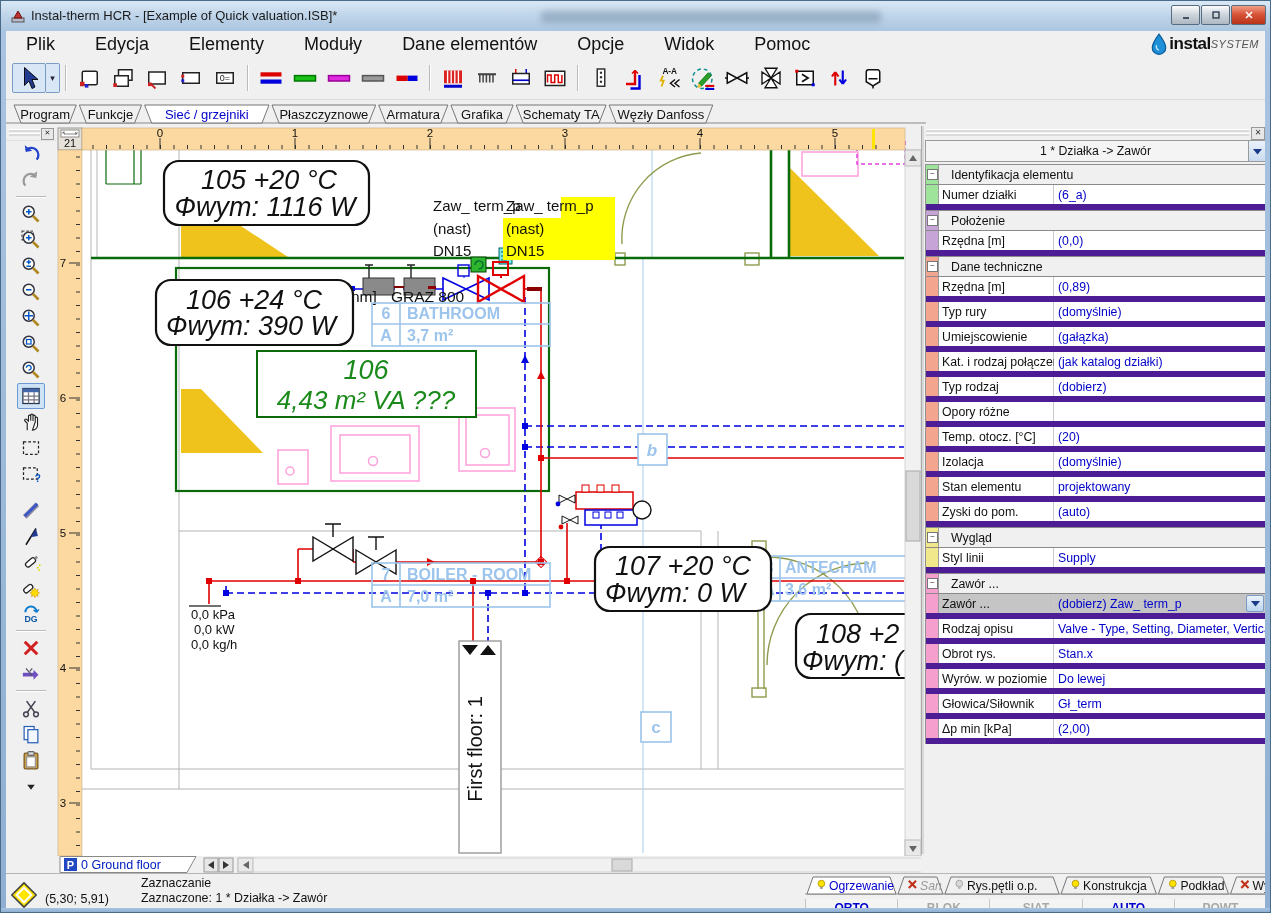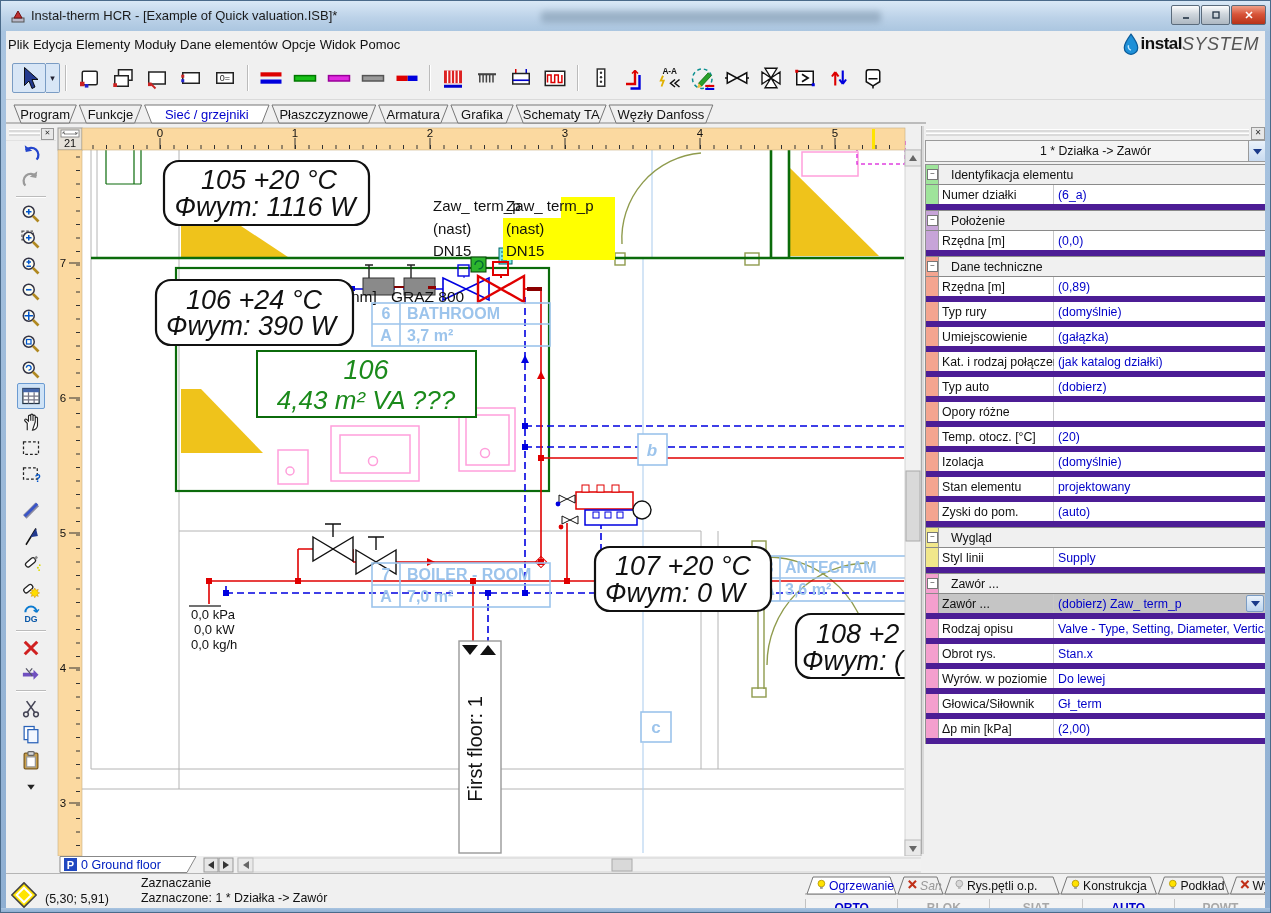--- a/index.html
+++ b/index.html
@@ -19,24 +19,24 @@
   .redact{position:absolute;left:540px;top:10px;width:340px;height:12px;background:#7d95ab;
     opacity:.55;filter:blur(3px);border-radius:3px;}
   .winbtns{position:absolute;right:4px;top:4px;display:flex;gap:1px;}
   .wbtn{width:27px;height:18px;border:1px solid #5A6B7C;border-radius:2px;
     background:linear-gradient(#FDFDFD,#CFD6DD 45%,#AEB8C2);display:flex;align-items:center;justify-content:center;}
   .wbtn.close{width:33px;background:linear-gradient(#F0A088,#D8553A 45%,#B83218);}
 
   
   .menubar{position:absolute;left:5px;top:30px;right:5px;height:26px;background:#F0F0F0;
     display:flex;align-items:center;border-bottom:1px solid #D8D8D8;}
-  .mitem{padding:4px 2px;font-size:13px;}
+  .mitem{padding:4px 20px;font-size:18px;}
   .brand{position:absolute;right:6px;top:2px;display:flex;align-items:center;}
   .brand .b1{font-size:17px;font-weight:bold;color:#111;letter-spacing:-.5px;text-align:center;}
-  .brand .b2{font-size:18px;font-style:italic;color:#555;letter-spacing:.5px;}
+  .brand .b2{font-size:11px;font-style:italic;color:#555;letter-spacing:.5px;}
 
   
   .toolbar{position:absolute;left:5px;top:56px;right:5px;height:42px;background:#F0F0F0;
     display:flex;align-items:center;padding-left:6px;border-bottom:1px solid #DADADA;}
   .tbtn{width:32px;height:28px;display:flex;align-items:center;justify-content:center;border:1px solid transparent;}
   .tbtn.sel{border:1px solid #7A9CC4;background:#D8E6F6;border-radius:2px;}
   .tdrop{width:13px;height:28px;display:flex;align-items:center;justify-content:center;border:1px solid #7A9CC4;border-left:none;background:#D8E6F6;border-radius:0 2px 2px 0;font-size:9px;color:#223;}
   .tsep{width:1px;height:26px;background:#BBB;border-right:1px solid #FFF;margin:0 5px;}
 
   
@@ -1007,21 +1007,21 @@
         </div>
         <div class="prow">
           <div class="pstrip light" style="background: rgb(244, 165, 144);"></div>
           <div class="plabel">Kat. i rodzaj połączeń</div>
           <div class="pvalue">
             <span>(jak katalog działki)</span>
           </div>
         </div>
         <div class="prow">
           <div class="pstrip light" style="background: rgb(244, 165, 144);"></div>
-          <div class="plabel">Typ auto</div>
+          <div class="plabel">Typ rodzaj</div>
           <div class="pvalue">
             <span>(dobierz)</span>
           </div>
         </div>
         <div class="prow">
           <div class="pstrip light" style="background: rgb(244, 165, 144);"></div>
           <div class="plabel">Opory różne</div>
           <div class="pvalue">
             <span></span>
           </div>

